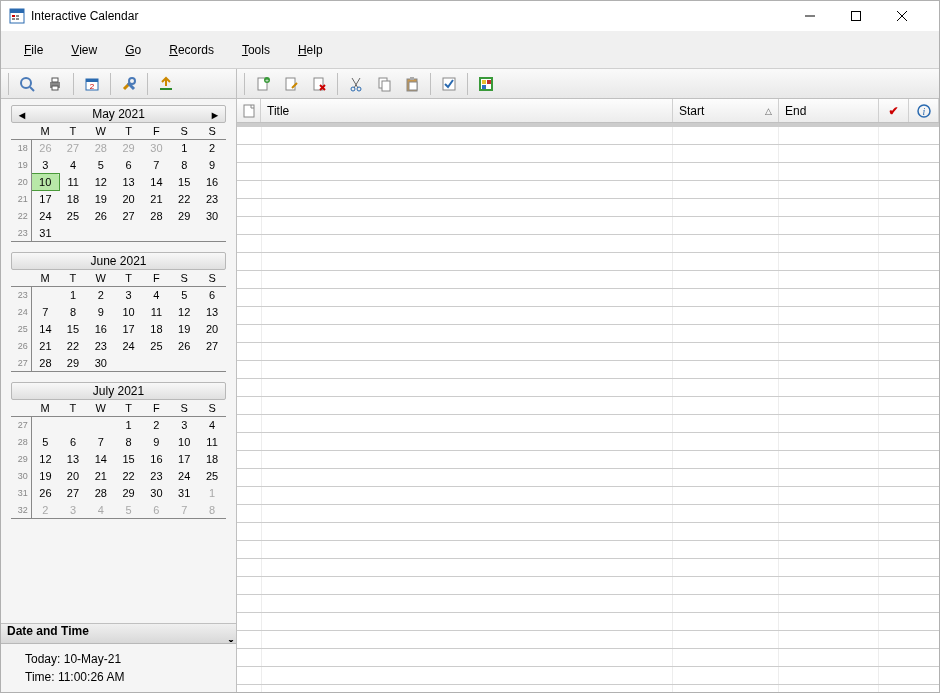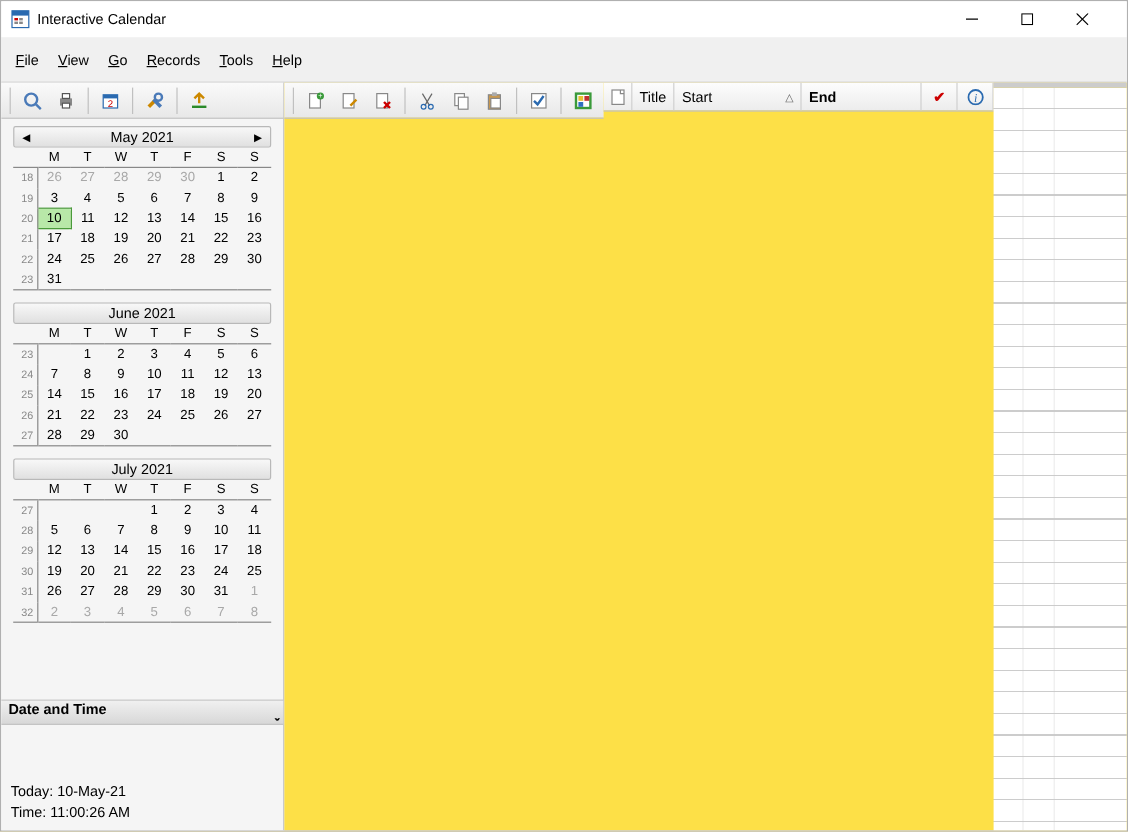--- a/index.html
+++ b/index.html
@@ -3,21 +3,21 @@
 <meta charset="utf-8">
 <style>
 * { box-sizing: border-box; margin: 0; padding: 0; }
 body { font-family: "Segoe UI", Tahoma, sans-serif; font-size: 12px; background: #fff; color: #000; width: 940px; height: 693px; overflow: hidden; display: flex; flex-direction: column; border: 1px solid #b0b0b0; }
 .titlebar { height: 30px; display: flex; align-items: center; padding: 0 14px 0 8px; background: #fff; }
 .titlebar .app-icon { width: 16px; height: 16px; margin-right: 6px; }
 .titlebar .title { flex: 1; font-size: 12px; }
 .win-btns { display: flex; }
 .win-btn { width: 46px; height: 30px; display: flex; align-items: center; justify-content: center; font-size: 14px; cursor: default; }
 
-.menubar { height: 38px; background: #f0f0f0; display: flex; align-items: center; padding: 0 4px; border-bottom: 1px solid #d0d0d0; }
+.menubar { height: 38px; background: #f0f0f0; display: flex; align-items: center; padding: 0 15px; border-bottom: 1px solid #d0d0d0; gap: 12px; }
 .menu-item { padding: 2px 8px; cursor: default; }
 .menu-item .mn { text-decoration: underline; }
 
 .toolbar { height: 30px; background: linear-gradient(#fafafa,#e8e8e8); border-bottom: 1px solid #c0c0c0; display: flex; align-items: center; padding: 0 4px; gap: 2px; }
 .tb-sep { width: 1px; height: 22px; background: #c0c0c0; margin: 0 3px; }
 .tb-btn { width: 26px; height: 26px; display: flex; align-items: center; justify-content: center; border: 1px solid transparent; border-radius: 2px; cursor: default; }
 
 .content { flex: 1; display: flex; min-height: 0; }
 
 .sidebar { width: 236px; background: #f5f5f5; border-right: 1px solid #c0c0c0; display: flex; flex-direction: column; }
@@ -35,32 +35,32 @@
 .cal-grid td { text-align: center; padding: 1px 0; height: 17px; cursor:default; }
 .cal-grid td.wk { font-size: 9px; color: #888; border-right: 1px solid #888; text-align:right; padding-right:3px; width:16px; }
 .cal-grid td.dim { color: #a8a8a8; }
 .cal-grid td.today { background: #b8e8a8; border: 1px solid #4a9a3a; border-radius: 2px; }
 .cal-grid td.ln { border-left: 1px solid #888; }
 .month .body { border-bottom: 1px solid #888; margin-left: 14px; }
 
 .dt-panel { border-top: 1px solid #c0c0c0; }
 .dt-hdr { height: 20px; background: linear-gradient(#f0f0f0,#d8d8d8); border-bottom: 1px solid #b8b8b8; display: flex; align-items: flex-start; padding: 0 6px; font-weight: bold; flex-direction: column; }
 .dt-hdr .chev { margin-left: auto; font-size: 11px; letter-spacing:-3px; cursor:default; }
-.dt-body { padding: 6px 8px; line-height: 18px; margin-top: 40px; }
-
-.main { flex: 1; display: flex; background: #fde047; min-width:0; }
+.dt-body { padding: 6px 24px; line-height: 18px; }
+
+.main { flex: 1; display: flex; flex-direction: column; background: #fef9c3; min-width:0; }
 .main-tb { height: 30px; background: linear-gradient(#fafafa,#e8e8e8); border-bottom: 1px solid #c0c0c0; display: flex; align-items: center; padding: 0 4px; gap: 2px; }
 
 .cols { height: 24px; background: linear-gradient(#fdfdfd,#ececec); border-bottom: 1px solid #c0c0c0; display: flex; }
 .col { border-right: 1px solid #d0d0d0; display: flex; align-items: center; padding: 0 6px; font-size: 12px; cursor:default; }
 .col .sort { margin-left: auto; font-size:9px; color:#666; }
 .col-icon { width: 24px; justify-content:center; }
 .col-title { flex: 1; }
 .col-start { width: 106px; }
-.col-end { width: 100px; font-weight: bold; }
+.col-end { width: 100px; }
 .col-chk { width: 30px; justify-content:center; color:#c00; font-weight:bold; }
 .col-info { width: 30px; justify-content:center; }
 
 .add-row { height: 24px; display:flex; align-items:center; justify-content:center; color:#666; border-bottom: 1px solid #d0d0d0; cursor:default; }
 
 .grid-body { flex:1; overflow:auto; border-top: 4px solid #ccc; background:
   repeating-linear-gradient(to bottom, #fff 0, #fff 17px, transparent 17px, transparent 18px),
   repeating-linear-gradient(to bottom, transparent 0, transparent 17px, #ccc 17px, #ccc 18px);
   position:relative;
 }

